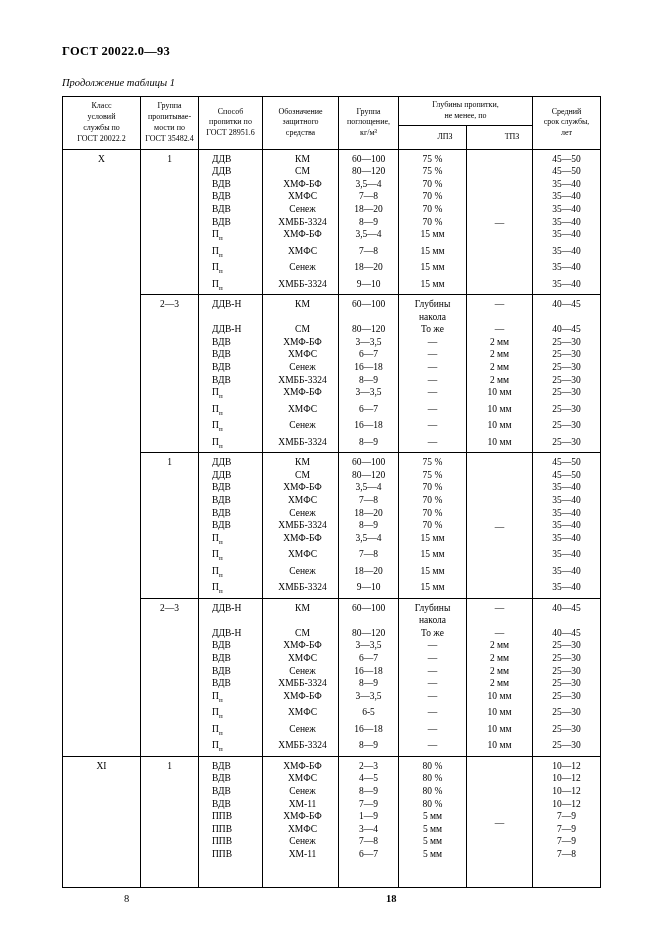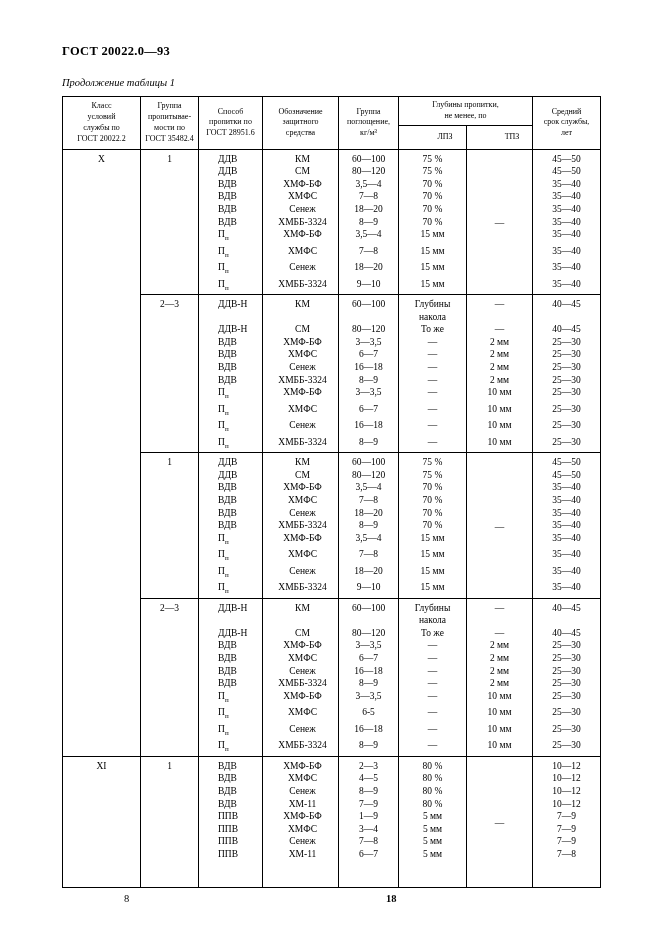--- a/index.html
+++ b/index.html
@@ -26,21 +26,21 @@
     padding: 3px 2px; white-space: pre-line;
   }
   table.gost tr.hdr-sub th { height: 24px; padding-left: 27px; }
 
   table.gost td {
     border-left: 1px solid #000;
     font-size: 9.5px; line-height: 12.6px;
     padding: 0 2px; vertical-align: top;
     text-align: center; white-space: nowrap;
   }
-  table.gost td.col-method { text-align: left; padding-left: 19px; }
+  table.gost td.col-method { text-align: left; padding-left: 13px; }
   table.gost td.col-agent  { text-align: center; padding-left: 6px; }
   table.gost td.col-lpz    { white-space: normal; }
   table.gost tr.group-start td { border-top: 1px solid #000; padding-top: 3px; }
   table.gost td.tpz-merged { vertical-align: middle; }
   table.gost tr.table-end td { padding-bottom: 26px; }
   sub { font-size: 7px; }
 
   .footer { position: absolute; left: 62px; top: 849px; width: 538px; font-size: 10.5px; }
   .footer .footer-center { position: absolute; left: 262px; font-weight: bold; }
 </style>

